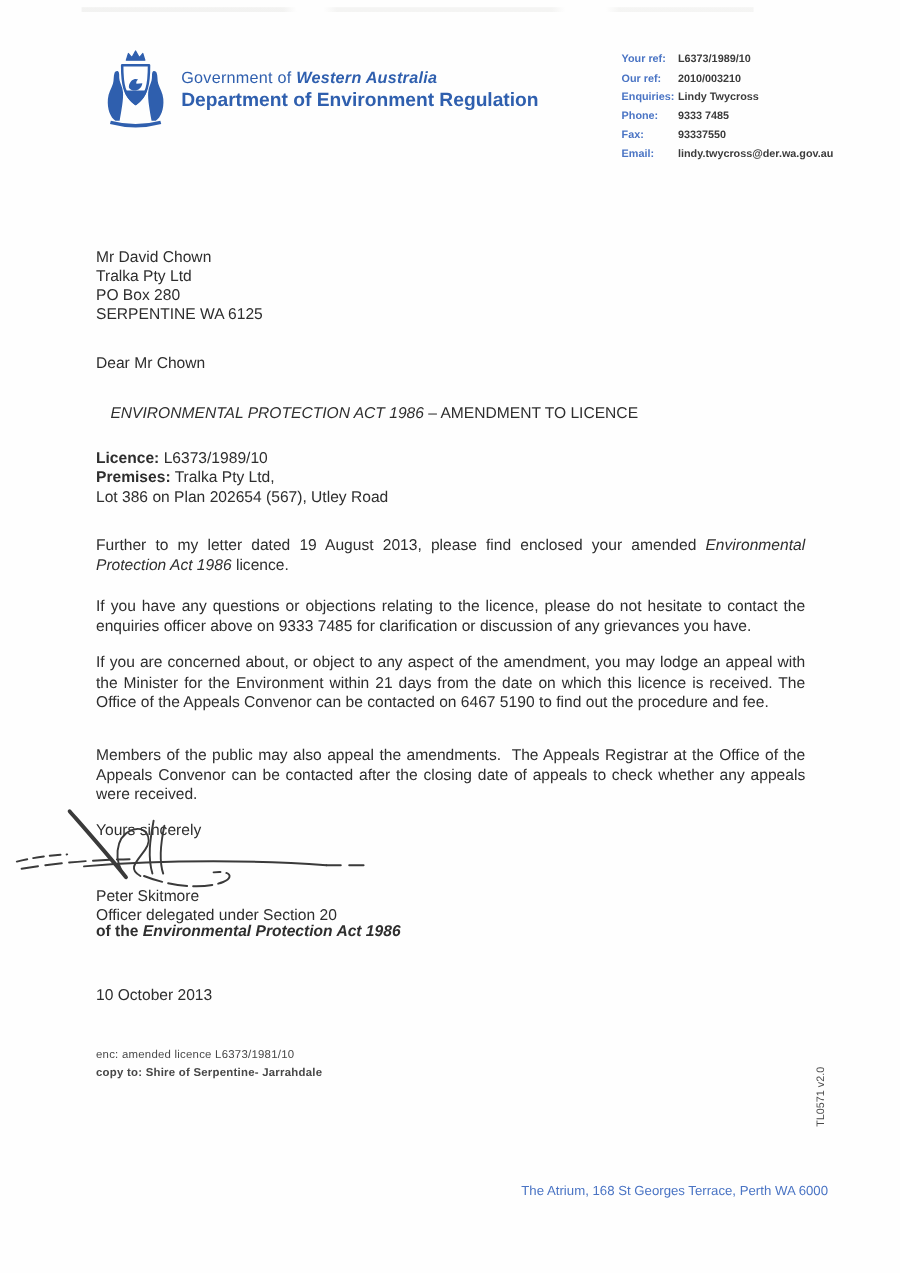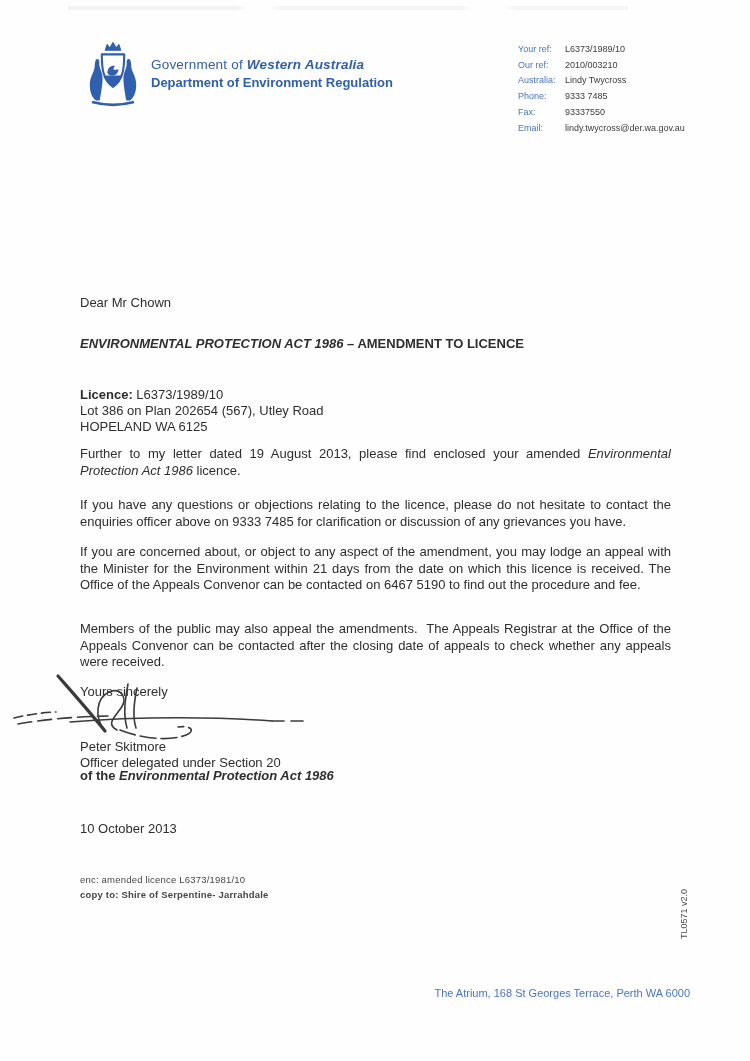--- a/index.html
+++ b/index.html
@@ -7,33 +7,33 @@
     position:relative; width:750px; height:1061px; overflow:hidden;
     background:#fefefe; font-family:"Liberation Sans", sans-serif;
     color:#2e2e2e; filter: blur(0.2px);
   }
   .abs { position:absolute; }
   
   .logo { left:77px; top:39px; width:72px; height:70px; }
   .gov-block { left:151px; top:57px; color:#2f5fae; }
   .gov-line1 { font-size:13.5px; letter-spacing:0.2px; }
   .gov-line1 b { font-weight:bold;font-style:italic; }
-  .gov-line2 { font-size:13px; font-weight:bold; margin-top:3px; }
+  .gov-line2 { font-size:16px; font-weight:bold; margin-top:3px; }
   
   .ref-block { left:518px; top:42px; font-size:9px; line-height:15.7px; }
-  .ref-row { display:flex; }
+  .ref-row { display:flex;font-weight:bold; }
   .ref-label { width:47px; color:#4a74c4; }
   .ref-value { color:#3b3b3b; }
   
   .txt { font-size:13px; }
   .recipient { left:80px; top:206px; line-height:16px; }
   .salutation { left:80px; top:295px; }
-  .subject { left:80px; top:336px; font-weight:bold; }
+  .subject { left:92px; top:336px; font-weight:normal; }
   .subject .it { font-style:italic; }
-  .licence-block { left:80px; top:374px; line-height:16px;margin-top:13px; }
+  .licence-block { left:80px; top:374px; line-height:16px; }
   .licence-block b { font-weight:bold; }
   .para { left:80px; width:591px; text-align:justify; line-height:16.5px; white-space:pre-wrap; }
   .p1 { top:446px; } .p2 { top:497px; } .p3 { top:544px; } .p4 { top:621px; }
   .it { font-style:italic; }
   .valediction { left:80px; top:684px; }
   .signature { left:10px; top:672px; width:310px; height:86px; pointer-events:none; }
   .signatory { left:80px; top:739px; }
   .role1 { left:80px; top:755px; }
   .role2 { left:80px; top:768px;font-weight:bold; }
   .date { left:80px; top:821px; }
@@ -82,48 +82,54 @@
   <div class="abs ref-block">
     <div class="ref-row">
       <span class="ref-label">Your ref:</span>
       <span class="ref-value">L6373/1989/10</span>
     </div>
     <div class="ref-row">
       <span class="ref-label">Our ref:</span>
       <span class="ref-value">2010/003210</span>
     </div>
     <div class="ref-row">
-      <span class="ref-label">Australia:</span>
+      <span class="ref-label">Enquiries:</span>
       <span class="ref-value">Lindy Twycross</span>
     </div>
     <div class="ref-row">
       <span class="ref-label">Phone:</span>
       <span class="ref-value">9333 7485</span>
     </div>
     <div class="ref-row">
       <span class="ref-label">Fax:</span>
       <span class="ref-value">93337550</span>
     </div>
     <div class="ref-row">
       <span class="ref-label">Email:</span>
       <span class="ref-value">lindy.twycross@der.wa.gov.au</span>
     </div>
   </div>
 
+  <div class="abs txt recipient">
+    <div>Mr David Chown</div>
+    <div>Tralka Pty Ltd</div>
+    <div>PO Box 280</div>
+    <div>SERPENTINE WA 6125</div>
+  </div>
 
   <div class="abs txt salutation">Dear Mr Chown</div>
 
   <div class="abs txt subject">
     <span class="it">ENVIRONMENTAL PROTECTION ACT 1986</span><span> – AMENDMENT TO LICENCE</span>
   </div>
 
   <div class="abs txt licence-block">
     <div><b>Licence:</b><span> L6373/1989/10</span></div>
+    <div><b>Premises:</b><span> Tralka Pty Ltd,</span></div>
     <div>Lot 386 on Plan 202654 (567), Utley Road</div>
-    <div>HOPELAND WA 6125</div>
   </div>
 
   <div class="abs txt para p1"><span>Further to my letter dated 19 August 2013, please find enclosed your amended </span><span class="it">Environmental Protection Act 1986</span><span> licence.</span></div>
   <div class="abs txt para p2">If you have any questions or objections relating to the licence, please do not hesitate to contact the enquiries officer above on 9333 7485 for clarification or discussion of any grievances you have.</div>
   <div class="abs txt para p3">If you are concerned about, or object to any aspect of the amendment, you may lodge an appeal with the Minister for the Environment within 21 days from the date on which this licence is received. The Office of the Appeals Convenor can be contacted on 6467 5190 to find out the procedure and fee.</div>
   <div class="abs txt para p4">Members of the public may also appeal the amendments.  The Appeals Registrar at the Office of the Appeals Convenor can be contacted after the closing date of appeals to check whether any appeals were received.</div>
 
   <div class="abs txt valediction">Yours sincerely</div>
 
   <div class="abs signature">

